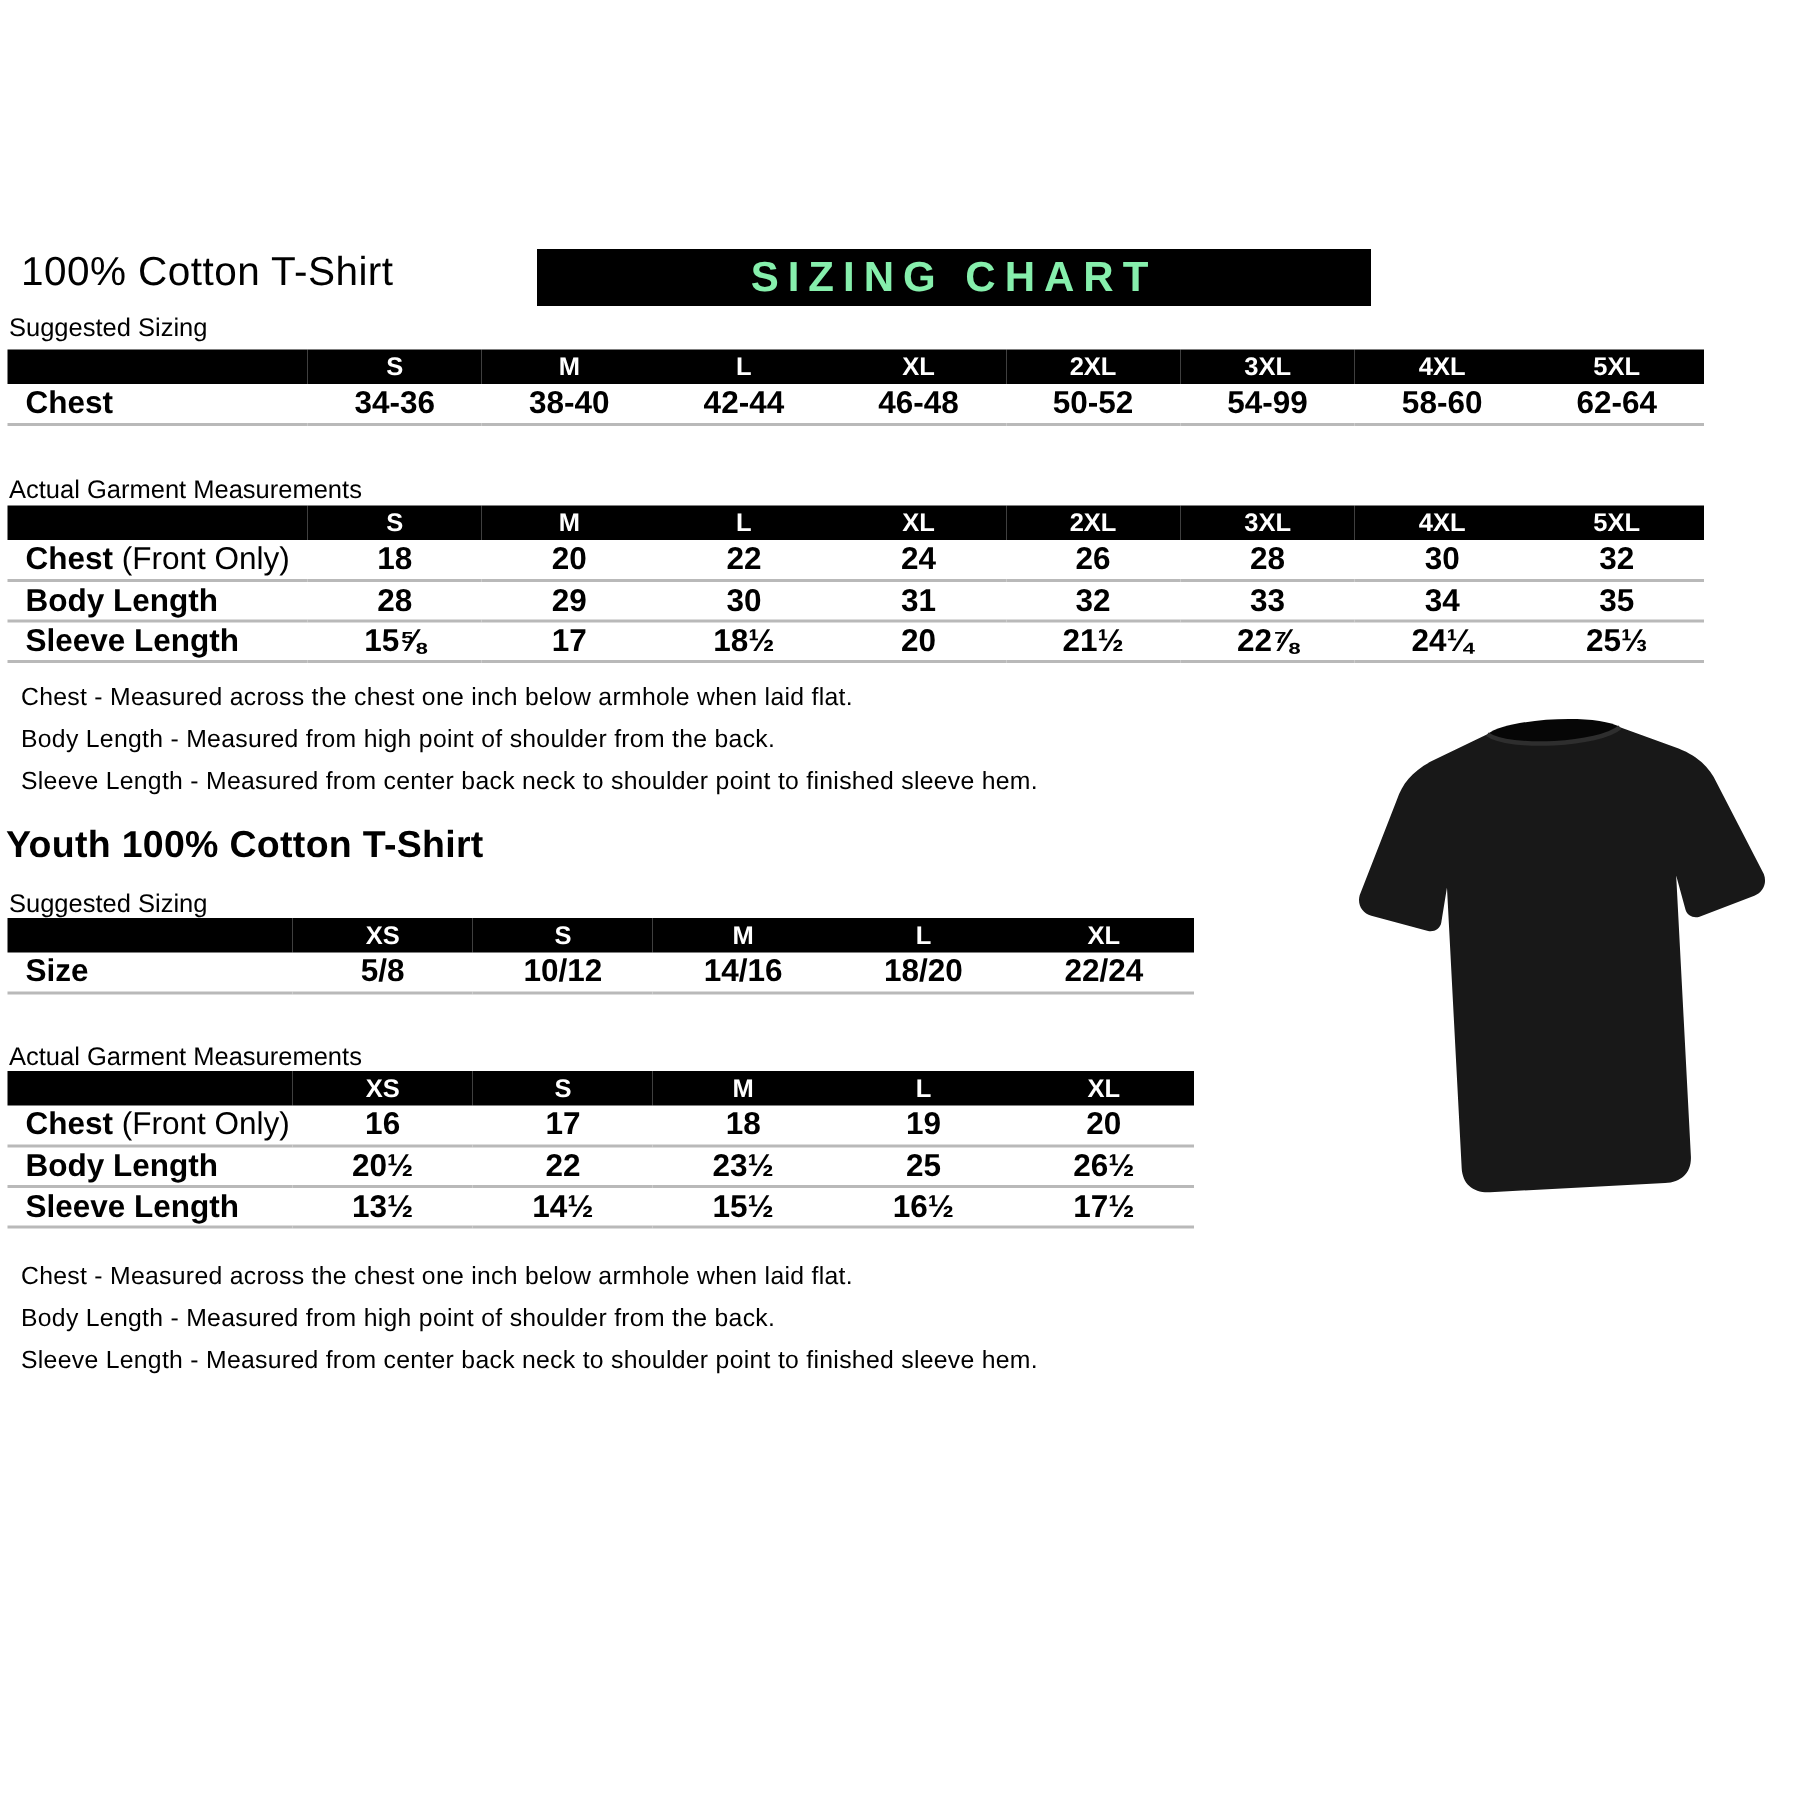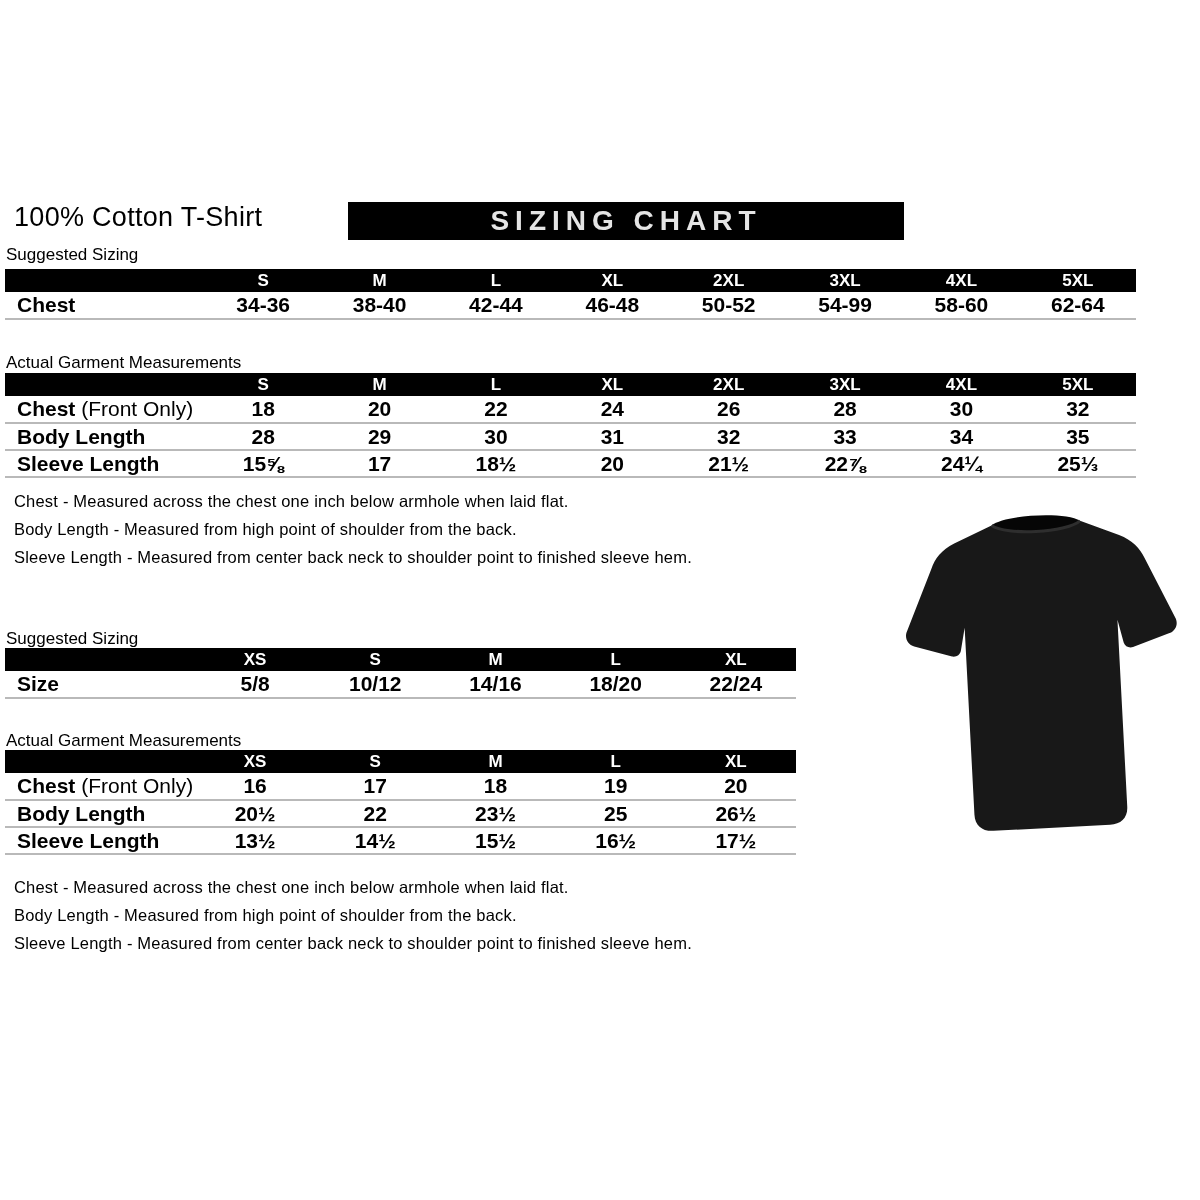--- a/index.html
+++ b/index.html
@@ -1,27 +1,27 @@
 <!DOCTYPE html>
 <html><head>
 <meta charset="utf-8">
 <style>
   * { margin:0; padding:0; box-sizing:border-box; }
   html, body {
     width:1200px; height:1200px; background:#ffffff; color:#000;
     font-family:"Liberation Sans","DejaVu Sans",sans-serif;
   }
   .page { position:relative; width:1200px; height:1200px; overflow:hidden; background:#fff; }
-  .abs { position:absolute;margin-top:36px; }
+  .abs { position:absolute; }
 
   .title-adult { left:14px; top:166px; font-size:27px; font-weight:400; letter-spacing:.3px; }
   .title-youth { left:4px; top:549px; font-size:25px; font-weight:700; letter-spacing:.2px; }
 
   .banner {
-    left:348px; top:166px; width:556px; height:38px; background:#000; color:#e5e5e5;
+    left:358px; top:166px; width:556px; height:38px; background:#000; color:#86efac;
     display:flex; align-items:center; justify-content:center;
     font-size:28px; font-weight:700; letter-spacing:6px;
   }
 
   .section-label { font-size:17px; font-weight:400; }
 
   table.size-table { border-collapse:collapse; table-layout:fixed; background:#fff; }
   table.adult { width:1131px; }
   table.youth { width:791px; }
   .size-table thead th {
@@ -135,20 +135,21 @@
         </tr>
       </tbody>
     </table>
 
   <div class="abs notes" style="left:14px; top:456px;">
     <div class="note">Chest - Measured across the chest one inch below armhole when laid flat.</div>
     <div class="note">Body Length - Measured from high point of shoulder from the back.</div>
     <div class="note">Sleeve Length - Measured from center back neck to shoulder point to finished sleeve hem.</div>
   </div>
 
+  <div class="abs title-youth">Youth 100% Cotton T-Shirt</div>
 
   <div class="abs section-label" style="left:6px; top:593px;">Suggested Sizing</div>
 
   <table class="abs size-table youth" style="left:5px; top:612px;">
       <thead>
         <tr>
           <th class="label-col"></th>
           <th>XS</th>
           <th>S</th>
           <th>M</th>

